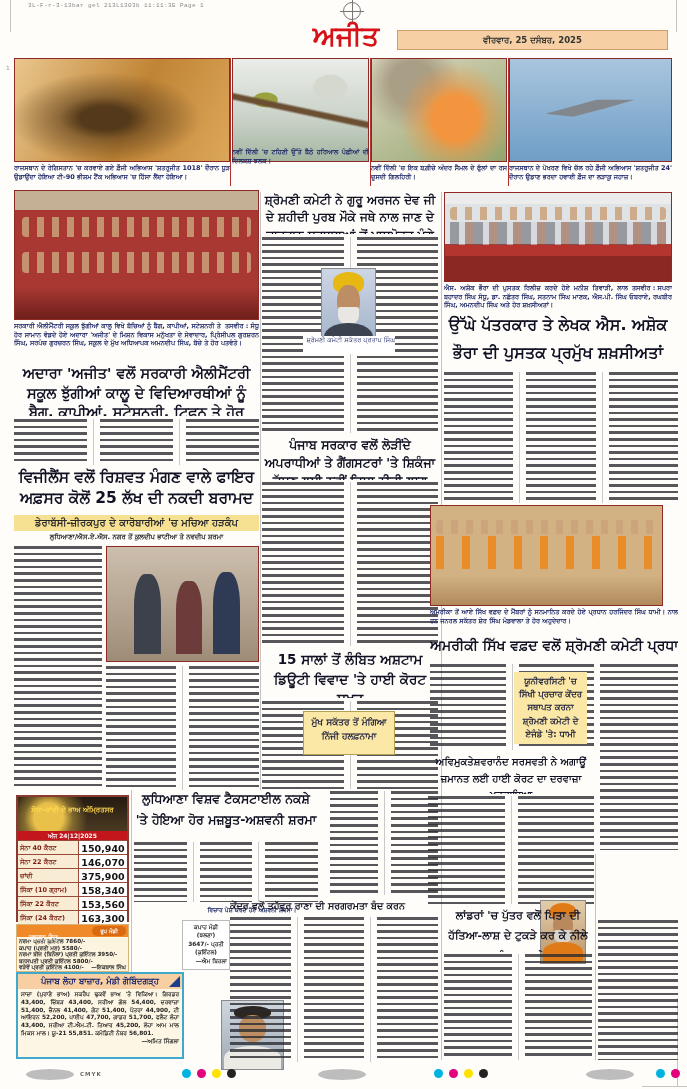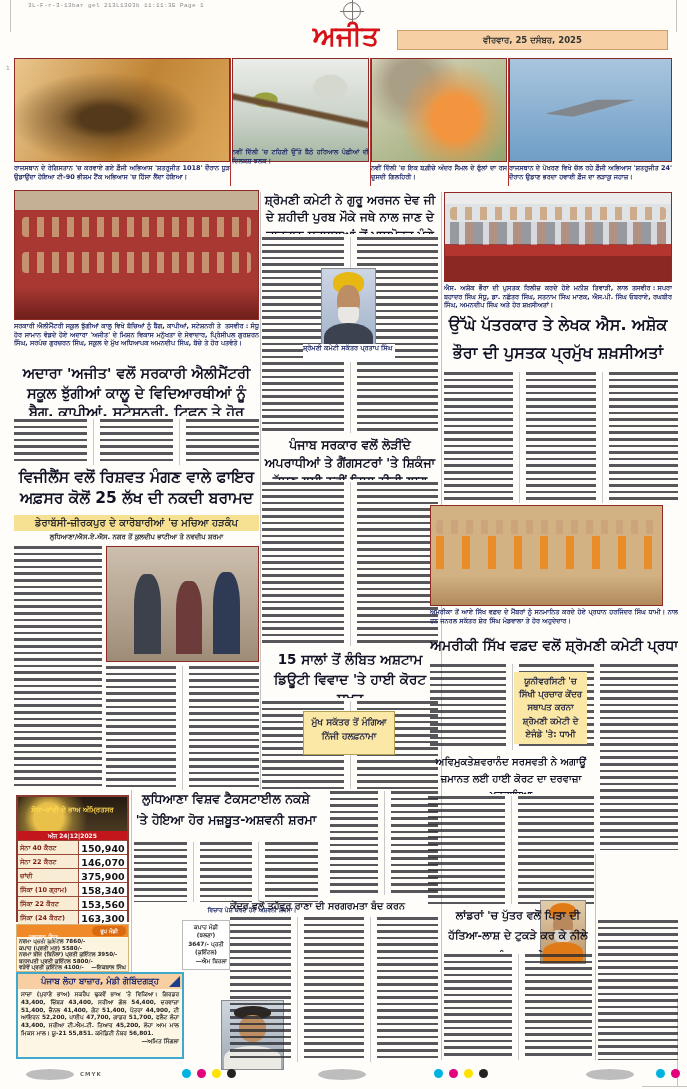--- a/index.html
+++ b/index.html
@@ -126,21 +126,21 @@
   <div class="abs cols" style="left:262px;top:237px;width:176px;height:196px">
     <div></div>
     <div></div>
   </div>
   <div class="abs portrait" style="left:321px;top:250px;width:55px;height:84px;background:linear-gradient(#cdd6e4,#9fb0c8)">
     <div class="pt-turban" style="background:#e7b713"></div>
     <div class="pt-face" style="background:#bd8e63"></div>
     <div class="pt-beard" style="background:#e9e7e3"></div>
     <div class="pt-torso" style="background:#3c4250"></div>
   </div>
-  <div class="abs" style="left:303px;top:344px;width:92px;height:18px;background:#fff;font-size:6.5px;font-weight:700;color:#1d2766;text-align:left;line-height:1.3;overflow:hidden">ਸ਼੍ਰੋਮਣੀ ਕਮੇਟੀ ਸਕੱਤਰ ਪ੍ਰਤਾਪ ਸਿੰਘ</div>
+  <div class="abs" style="left:303px;top:336px;width:92px;height:18px;background:#fff;font-size:6.5px;font-weight:400;color:#1d2766;text-align:right;line-height:1.3;overflow:hidden">ਸ਼੍ਰੋਮਣੀ ਕਮੇਟੀ ਸਕੱਤਰ ਪ੍ਰਤਾਪ ਸਿੰਘ</div>
 
   <div class="abs hl" style="left:262px;top:436px;width:176px;height:44px;font-size:12.5px;line-height:1.45">ਪੰਜਾਬ ਸਰਕਾਰ ਵਲੋਂ ਲੋੜੀਂਦੇ ਅਪਰਾਧੀਆਂ ਤੇ ਗੈਂਗਸਟਰਾਂ 'ਤੇ ਸ਼ਿਕੰਜਾ ਕੱਸਣ ਲਈ ਨਵੀਂ ਦਿਸ਼ਾ ਨੀਤੀ ਲਾਗੂ</div>
   <div class="abs cols" style="left:262px;top:482px;width:176px;height:164px">
     <div></div>
     <div></div>
   </div>
 
   <div class="abs hl" style="left:262px;top:650px;width:176px;height:48px;font-size:13.5px;line-height:1.45">15 ਸਾਲਾਂ ਤੋਂ ਲੰਬਿਤ ਅਸ਼ਟਾਮ ਡਿਊਟੀ ਵਿਵਾਦ 'ਤੇ ਹਾਈ ਕੋਰਟ ਸਖ਼ਤ</div>
   <div class="abs cols" style="left:262px;top:701px;width:176px;height:88px">
     <div></div>

